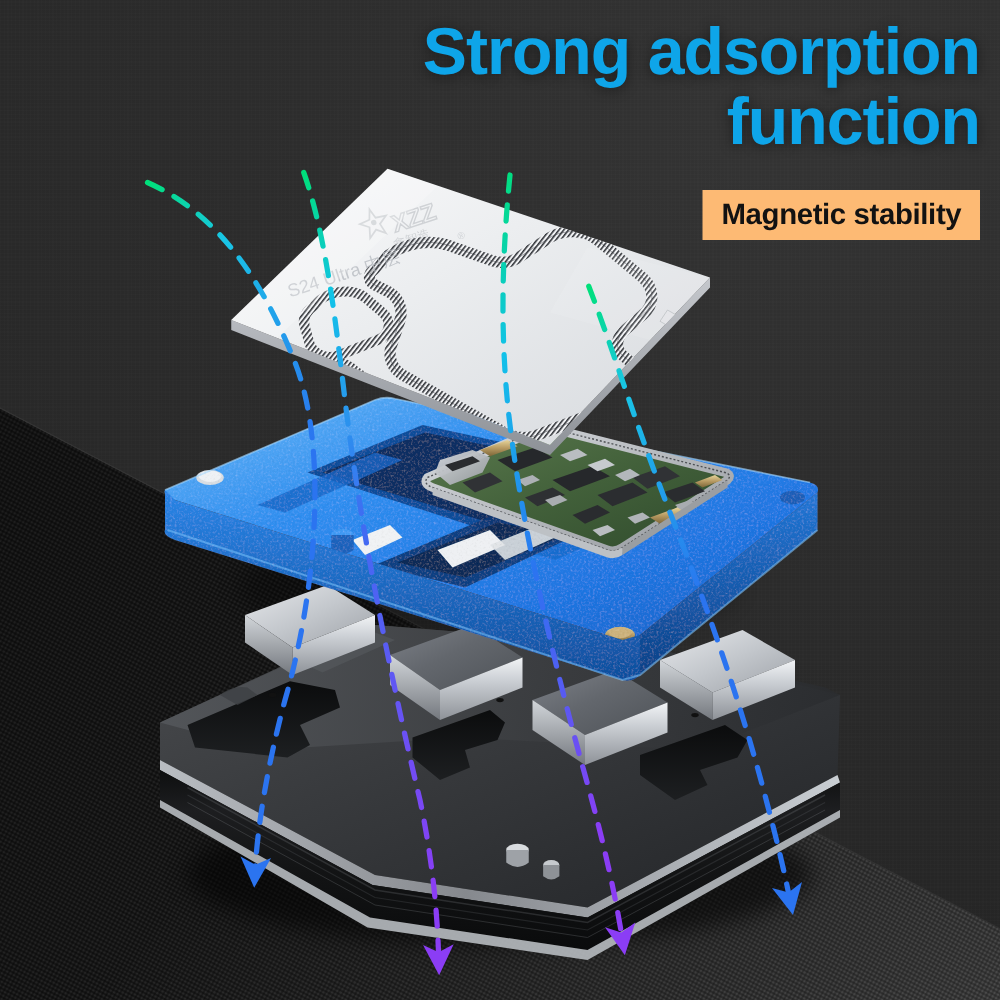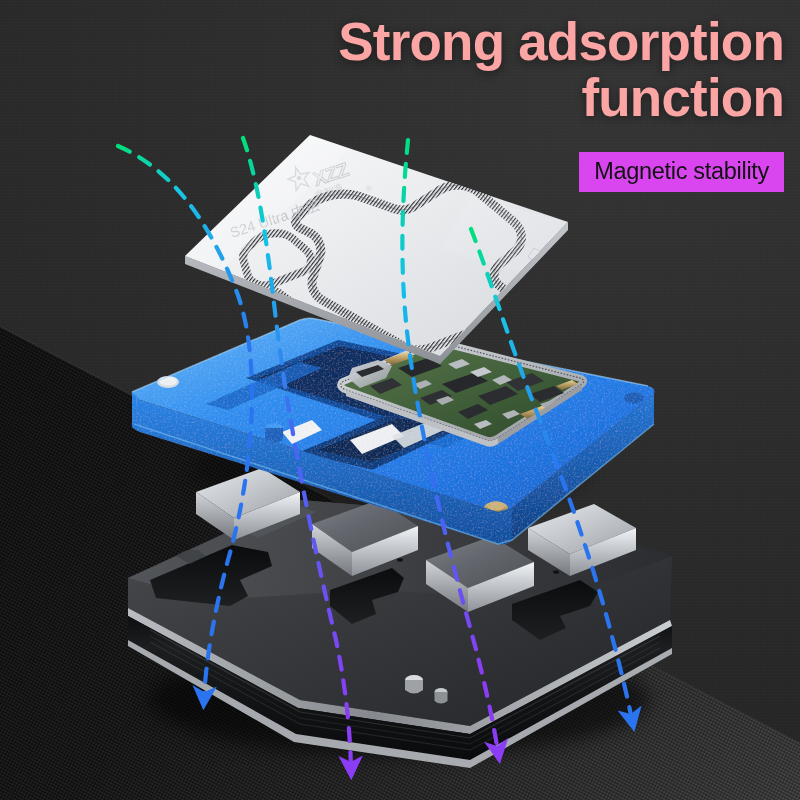--- a/index.html
+++ b/index.html
@@ -63,35 +63,35 @@
     background:linear-gradient(100deg, rgba(255,255,255,0) 38%, rgba(255,255,255,.10) 72%, rgba(255,255,255,.17) 100%);
     pointer-events:none;
   }
 
   
   .headline {
     position:absolute;
     right:16px; top:14px;
     width:600px;
     text-align:right;
-    color:#fca5a5;
+    color:#0ea5e9;
     font-size:53px;
     font-weight:bold;
     line-height:1.06;
     letter-spacing:-0.8px;
     text-shadow:0 2px 10px rgba(0,0,0,.45);
     white-space:pre-line;
   }
   .badge {
     position:absolute;
     right:16px; top:152px;
-    background:#d946ef;
+    background:#fdba74;
     color:#121212;
     font-size:23.5px;
-    font-weight:normal;
+    font-weight:bold;
     letter-spacing:-0.3px;
     padding:6px 15px 7px 15px;
     white-space:nowrap;
   }
 
   
   .art { position:absolute; inset:0; }
   .art svg { display:block; width:800px; height:800px; }
 
   .flow { position:absolute; inset:0; pointer-events:none; }

